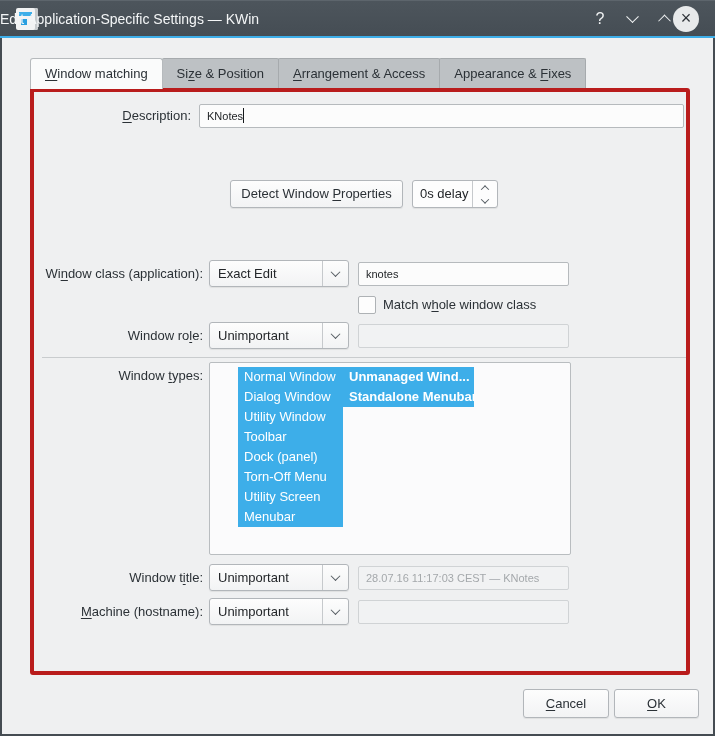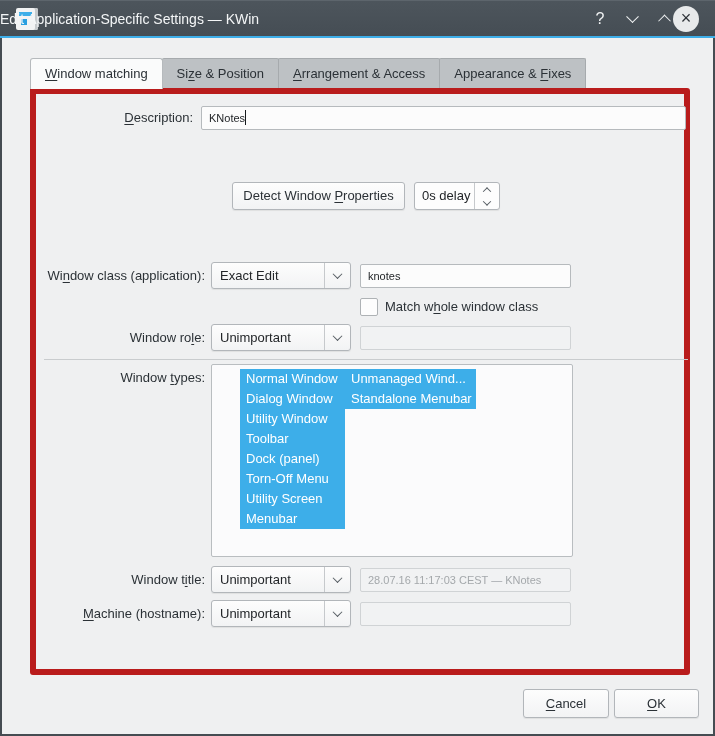--- a/index.html
+++ b/index.html
@@ -34,21 +34,21 @@
   
   .tabbar { position:absolute; left:28px; top:58px; height:31px; display:flex; z-index:3; }
   .tab { height:30px; line-height:29px; padding:0 14px; background:#bdc1c4;
          border:1px solid #a6aaad; border-bottom:none; margin-right:-1px; border-radius:2px 2px 0 0; }
   .tab.active { height:31px; background:#fafbfb; border-color:#b6babd;
                 border-radius:3px 3px 0 0; z-index:4; }
   u { text-decoration:underline; text-underline-offset:2px; }
 
   
   .pane { position:absolute; left:28px; top:88px; width:660px; height:587px;
-          border:6px solid #b91c1c; border-radius:0 3px 3px 3px; background:#eff0f1; }
+          border:4px solid #b91c1c; border-radius:0 3px 3px 3px; background:#eff0f1; }
   .flabel { position:absolute; text-align:right; color:#2b3136; }
 
   .lab-desc    { left:0; top:12px;  width:157px; height:24px; line-height:24px; }
   .lab-class   { left:0; top:168px; width:169px; height:27px; line-height:27px; }
   .lab-role    { left:0; top:230px; width:169px; height:27px; line-height:27px; }
   .lab-types   { left:0; top:274px; width:169px; height:20px; line-height:20px; }
   .lab-title   { left:0; top:472px; width:169px; height:27px; line-height:27px; }
   .lab-machine { left:0; top:506px; width:169px; height:27px; line-height:27px; }
 
   .textfield { position:absolute; background:#fcfcfc; border:1px solid #b6babd; border-radius:2px;
@@ -89,21 +89,21 @@
 
   .checkbox { position:absolute; left:324px; top:204px; width:18px; height:18px;
               background:#fdfdfd; border:1px solid #aeb2b5; border-radius:2px; }
   .lab-check { position:absolute; left:349px; top:204px; height:18px; line-height:18px; }
 
   .separator { position:absolute; left:8px; top:265px; width:644px; height:1px; background:#c9ccce; }
 
   .listbox { position:absolute; left:175px; top:270px; width:362px; height:193px;
              background:#fbfbfc; border:1px solid #b9bdc0; border-radius:2px;
              display:flex; align-items:flex-start; padding-top:4px; overflow:hidden; }
-  .list-col1 { width:133px;padding-left:28px; } .list-col2 { width:131px; }
+  .list-col1 { width:133px;padding-left:28px; } .list-col2 { width:131px;font-weight:bold; }
   .list-item { height:20px; line-height:20px; padding-left:6px; background:#3daee9; color:#ffffff;
                white-space:nowrap; overflow:hidden; }
 
   
   .btn-cancel { position:absolute; left:521px; top:689px; width:86px; height:29px; line-height:27px; }
   .btn-ok     { position:absolute; left:612px; top:689px; width:85px; height:29px; line-height:27px; }
 </style>
 </head>
 <body>
 

